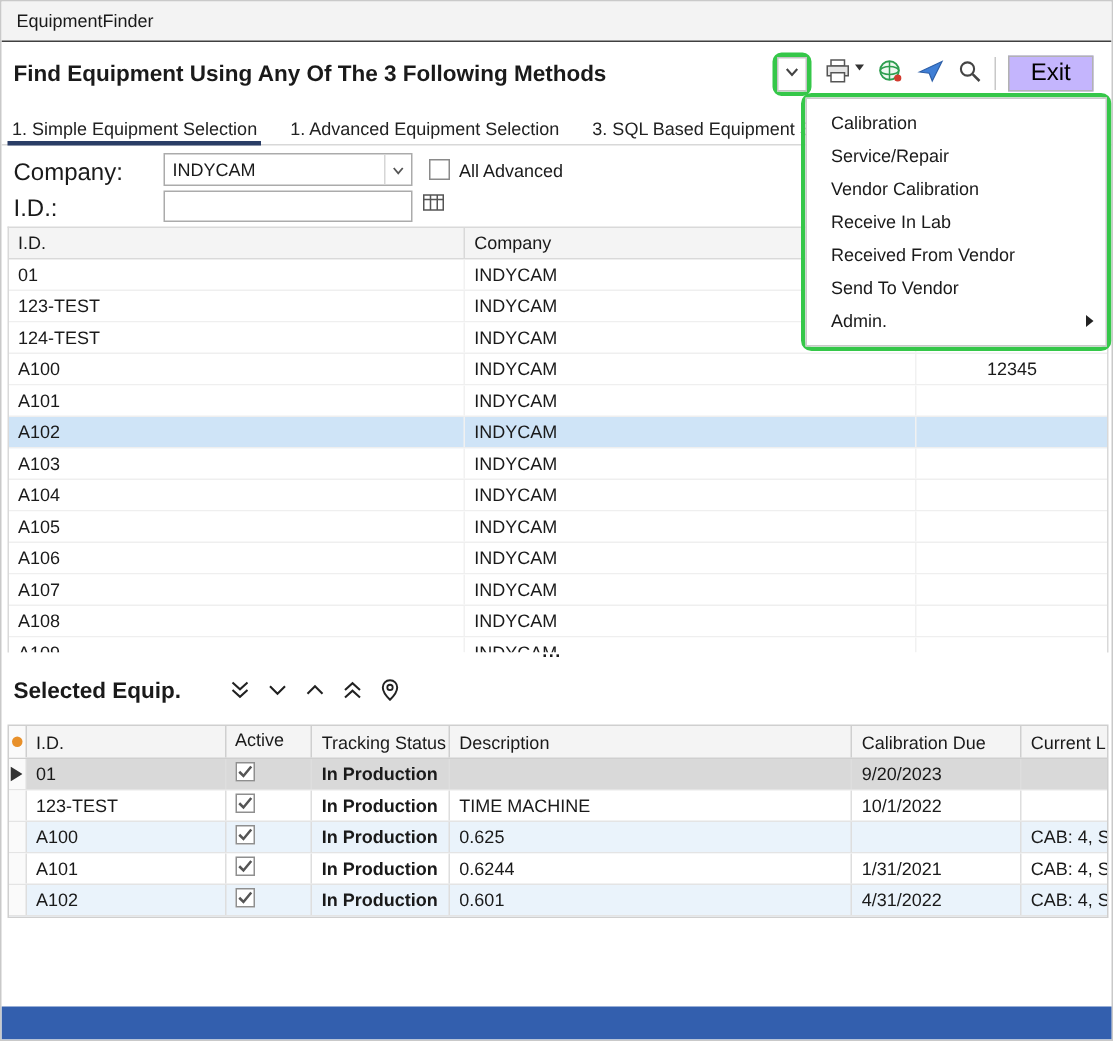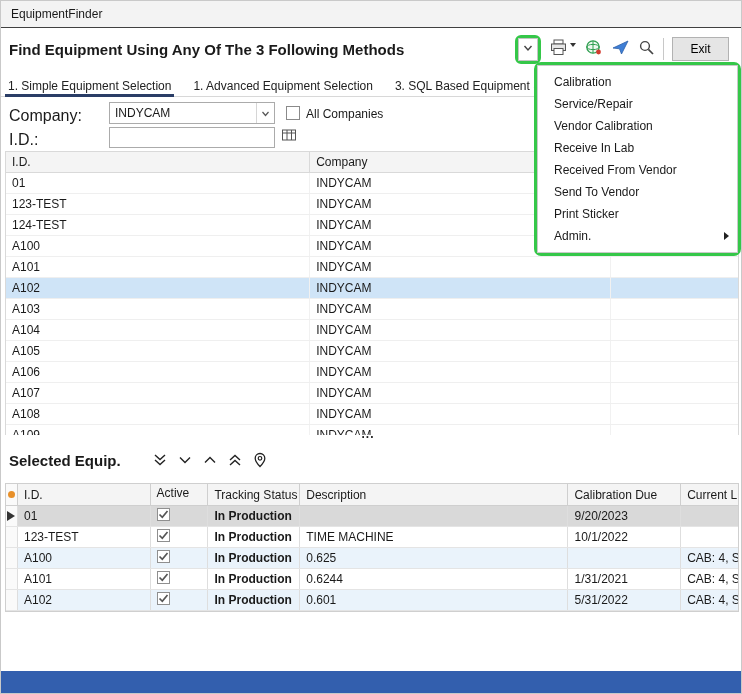--- a/index.html
+++ b/index.html
@@ -7,21 +7,21 @@
   .window{position:relative;width:742px;height:694px;background:#fff;border:1px solid #c9c9c9;overflow:hidden;font-size:12px;color:#1a1a1a}
   .titlebar{position:absolute;top:0;left:0;right:0;height:27px;background:#f3f3f3;border-bottom:1px solid #404040;line-height:26px;padding-left:10px;font-size:12px}
   .page-title{position:absolute;left:8px;top:40px;font-size:15px;font-weight:bold}
   
   .toolbar{position:absolute;top:35px;right:12px;display:flex;align-items:center;gap:8px;height:26px}
   .hl-green{display:inline-flex;border:3px solid var(--accent-green);border-radius:6px;background:#fff}
   .dd-btn{width:20px;height:23px;background:#fff;border:1px solid #c4c4c4;display:flex;align-items:center;justify-content:center;cursor:pointer;padding:0}
   .tool-btn{background:transparent;border:none;display:flex;align-items:center;padding:0;cursor:pointer}
   .mini-caret{width:0;height:0;border-left:3px solid transparent;border-right:3px solid transparent;border-top:4px solid #333;margin-left:2px;margin-top:-8px}
   .vsep{width:1px;height:22px;background:#c8c8c8}
-  .exit-btn{width:57px;height:24px;background:#e5e5e5;border:1px solid #b2b2b2;font-size:12px;font-family:inherit;cursor:pointer}
+  .exit-btn{width:57px;height:24px;background:#c4b5fd;border:1px solid #b2b2b2;font-size:16px;font-family:inherit;cursor:pointer}
   
   .tabs{position:absolute;left:0;top:75px;width:742px;height:21px;border-bottom:1px solid #d8d8d8;display:flex;padding-left:4px;gap:16px}
   .tab{height:21px;padding:3px 3px 0;white-space:nowrap;cursor:pointer;color:#222}
   .tab.active{border-bottom:3px solid var(--tab-underline)}
   
   .flabel{position:absolute;font-size:16px}
   .combo{position:absolute;left:108px;top:101px;width:166px;height:22px;border:1px solid #ababab;background:#fff;display:flex;align-items:center;cursor:pointer}
   .combo-val{flex:1;padding-left:5px;overflow:hidden;white-space:nowrap}
   .combo-dd{width:18px;height:100%;border-left:1px solid #d6d6d6;display:flex;align-items:center;justify-content:center}
   .checkbox{position:absolute;left:285px;top:105px;width:14px;height:14px;border:1px solid #8a8a8a;background:#fff;cursor:pointer}
@@ -134,21 +134,21 @@
   <div class="flabel" style="left:8px;top:106px">Company:</div>
   <div class="combo">
     <span class="combo-val">INDYCAM</span>
     <span class="combo-dd">
       <svg width="9" height="9" viewBox="0 0 9 9">
           <path d="M1.5 3 L4.5 6.5 L7.5 3" fill="none" stroke="#555" stroke-width="1.2"></path>
         </svg>
     </span>
   </div>
   <span class="checkbox"></span>
-  <span class="chk-label">All Companies</span>
+  <span class="chk-label">All Advanced</span>
 
   <div class="flabel" style="left:8px;top:130px">I.D.:</div>
   <input class="id-input" type="text" value="" style="">
   <button class="browse-btn">
     <span>
       <svg width="17" height="17" viewBox="0 0 17 17">
         <rect x="1.5" y="3" width="13" height="10" fill="#fff" stroke="#555"></rect>
         <line x1="1.5" y1="6" x2="14.5" y2="6" stroke="#555"></line>
         <line x1="6" y1="3" x2="6" y2="13" stroke="#555"></line>
         <line x1="10.5" y1="3" x2="10.5" y2="13" stroke="#555"></line>
@@ -334,36 +334,35 @@
           <div class="btd w-loc">CAB: 4, SH</div>
         </div>
         <div class="brow alt">
           <div class="btd w-mark"></div>
           <div class="btd w-id">A102</div>
           <div class="btd w-act"><span class="cb"><svg width="11" height="11" viewBox="0 0 11 11">
                 <path d="M1.5 5.5 L4.3 8.3 L9.5 2" fill="none" stroke="#555" stroke-width="1.7"></path>
               </svg></span></div>
           <div class="btd w-trk">In Production</div>
           <div class="btd w-desc">0.601</div>
-          <div class="btd w-cal">5/31/2022</div>
+          <div class="btd w-cal">4/31/2022</div>
           <div class="btd w-loc">CAB: 4, SH</div>
         </div>
       </div>
   </div>
 
   <div class="footer"></div>
 
   <div class="menu-hl">
     <div class="menu">
       <div>
           <div class="menu-item"><span class="mi-label">Calibration</span></div>
           <div class="menu-item"><span class="mi-label">Service/Repair</span></div>
           <div class="menu-item"><span class="mi-label">Vendor Calibration</span></div>
           <div class="menu-item"><span class="mi-label">Receive In Lab</span></div>
           <div class="menu-item"><span class="mi-label">Received From Vendor</span></div>
           <div class="menu-item"><span class="mi-label">Send To Vendor</span></div>
-          <div class="menu-item"><span class="mi-label">Print Sticker</span></div>
           <div class="menu-item"><span class="mi-label">Admin.</span><span class="mi-arrow"></span></div>
         </div>
     </div>
   </div>
 
 </div>
 
 </body></html>

